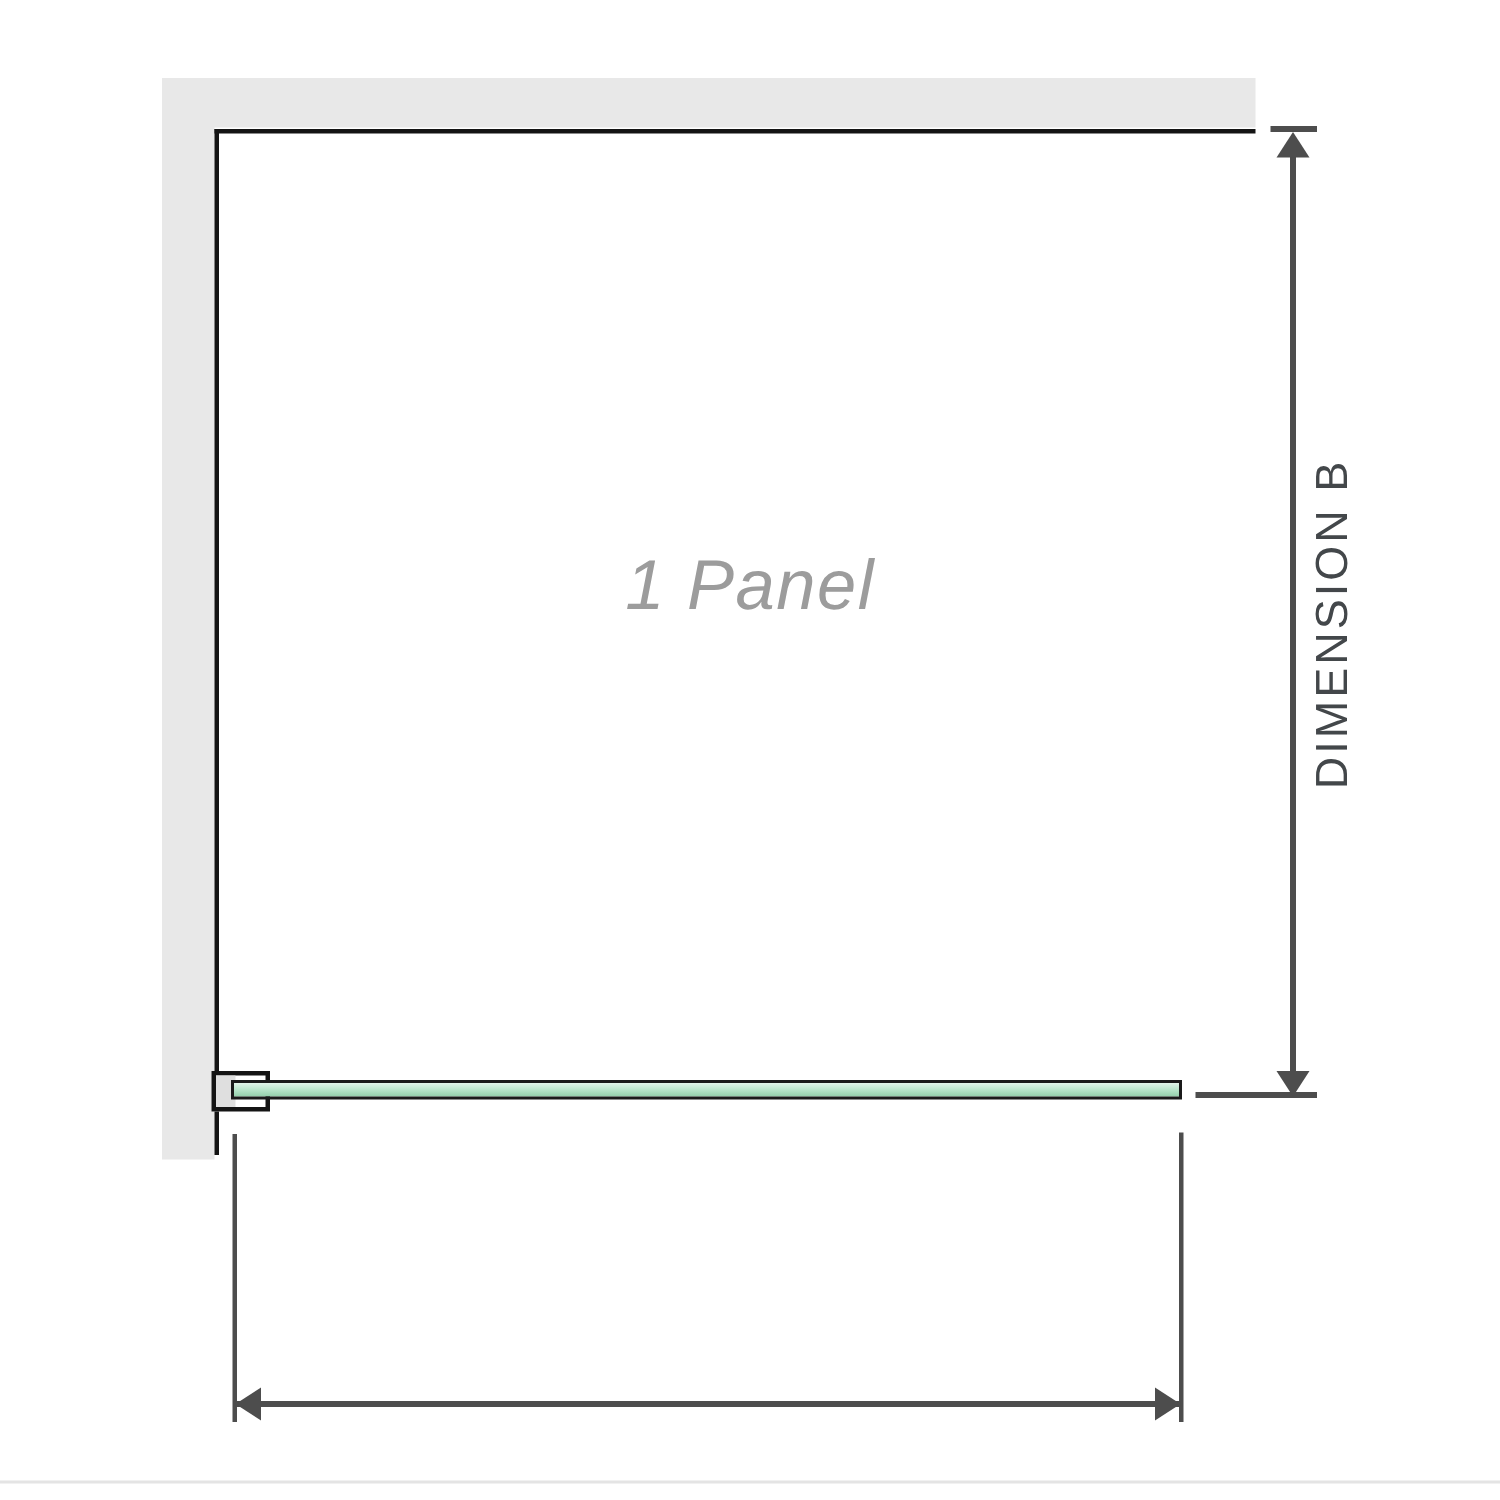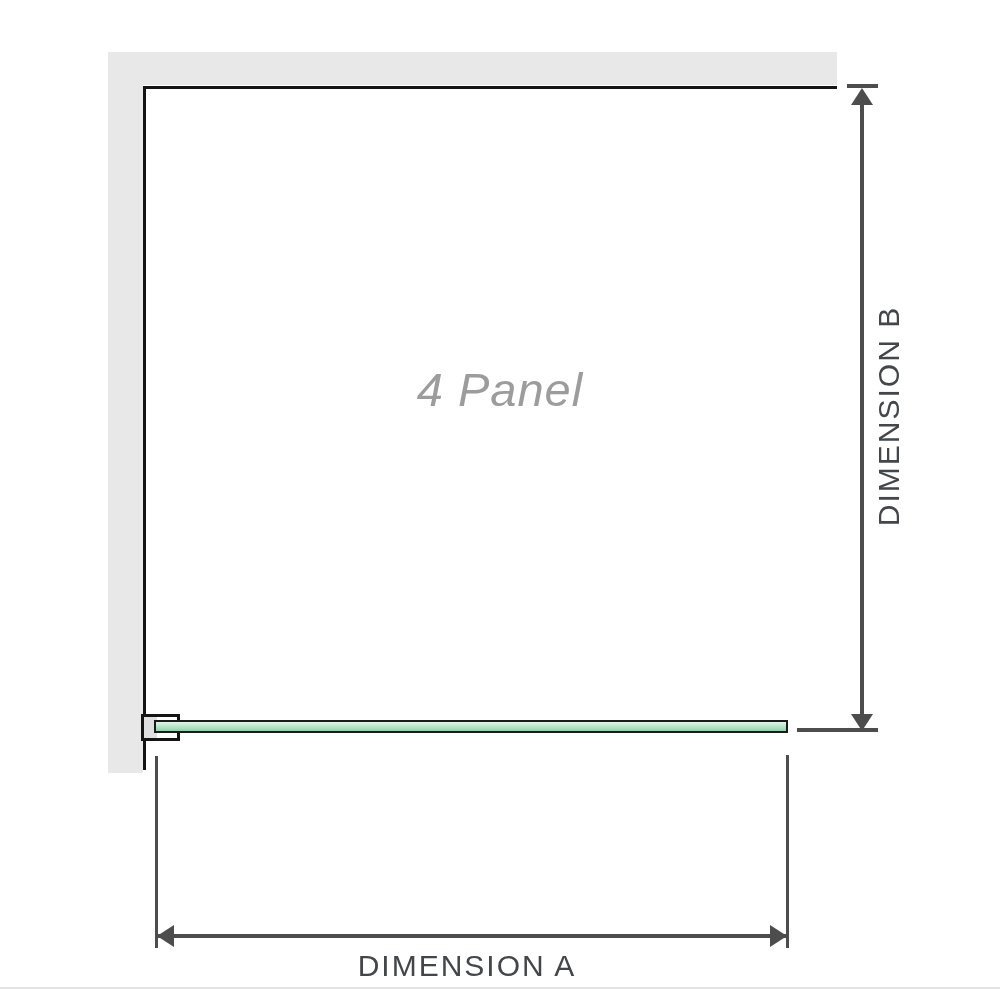--- a/index.html
+++ b/index.html
@@ -69,37 +69,36 @@
 <body>
 
 <div class="stage">
 
   <div class="abs wall wall-top"></div>
   <div class="abs wall wall-left"></div>
 
   <div class="abs panel-border-top"></div>
   <div class="abs panel-border-left"></div>
 
-  <div class="abs panel-label">4 Panel</div>
+  <div class="abs panel-label">1 Panel</div>
 
   <div class="abs bracket">
     <div class="abs bracket-inner"></div>
   </div>
 
   <div class="abs glass-bar"></div>
 
   <div class="abs dim-line dimb-tick-top"></div>
   <div class="abs dim-line dimb-tick-bottom"></div>
   <div class="abs dim-line dimb-line"></div>
   <div class="abs head dimb-head-top"></div>
   <div class="abs head dimb-head-bottom"></div>
   <div class="abs dimb-label">DIMENSION B</div>
 
   <div class="abs dim-line ext-left"></div>
   <div class="abs dim-line ext-right"></div>
   <div class="abs dim-line dima-line"></div>
   <div class="abs head dima-head-left"></div>
   <div class="abs head dima-head-right"></div>
-  <div class="abs dima-label">DIMENSION A</div>
 
   <div class="abs footer-rule"></div>
 
 </div>
 
 </body></html>

